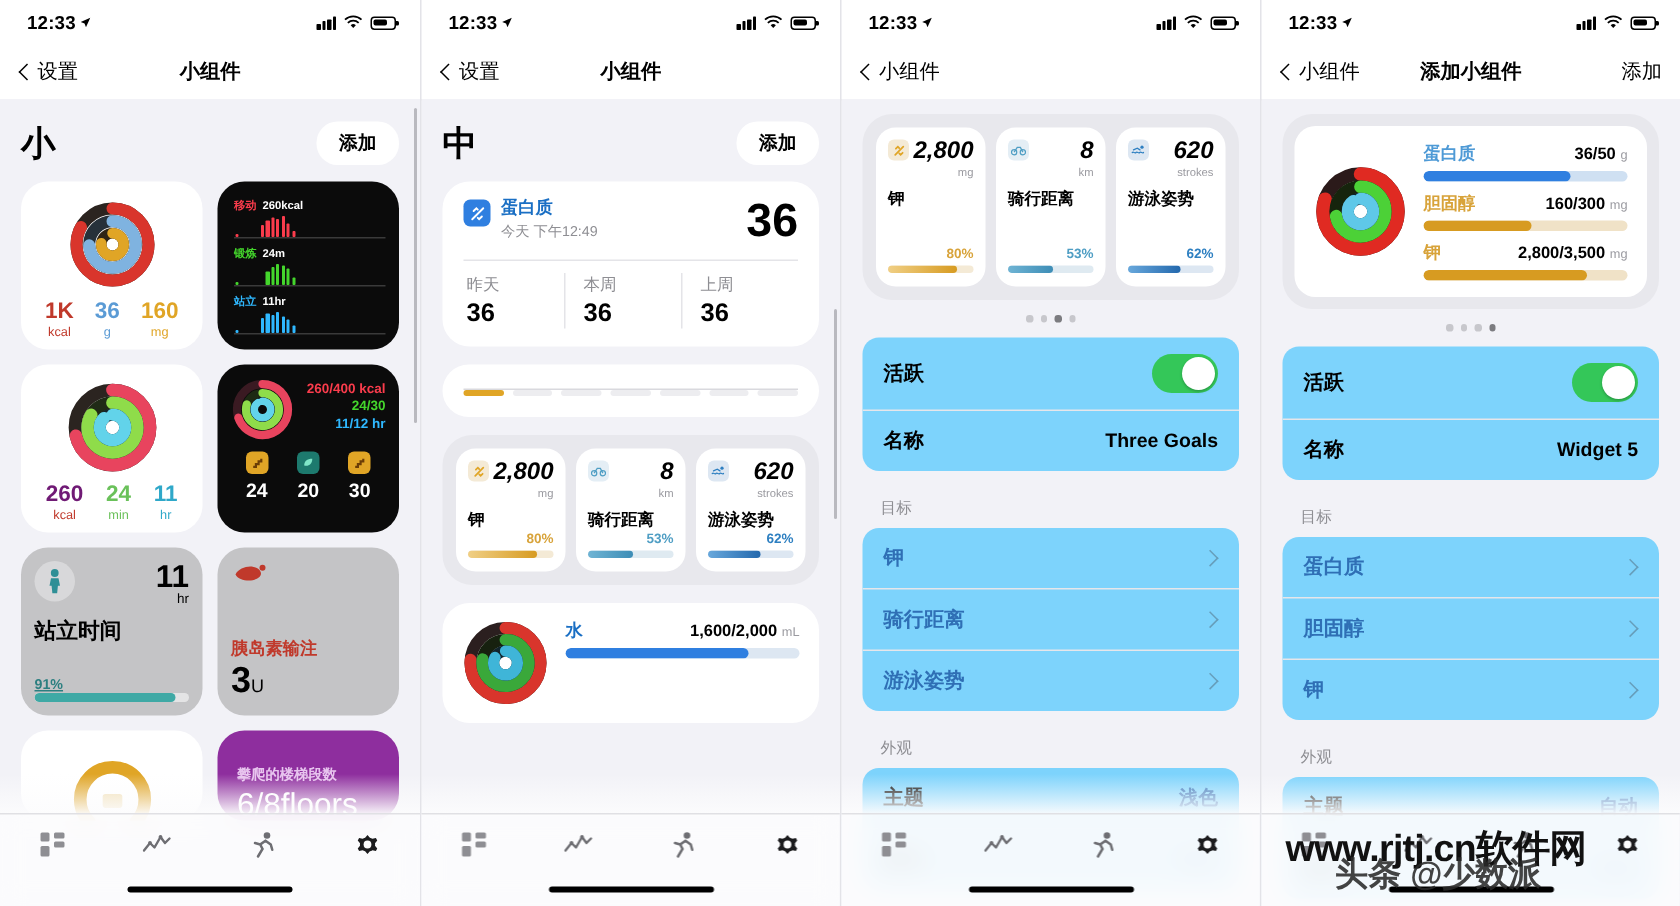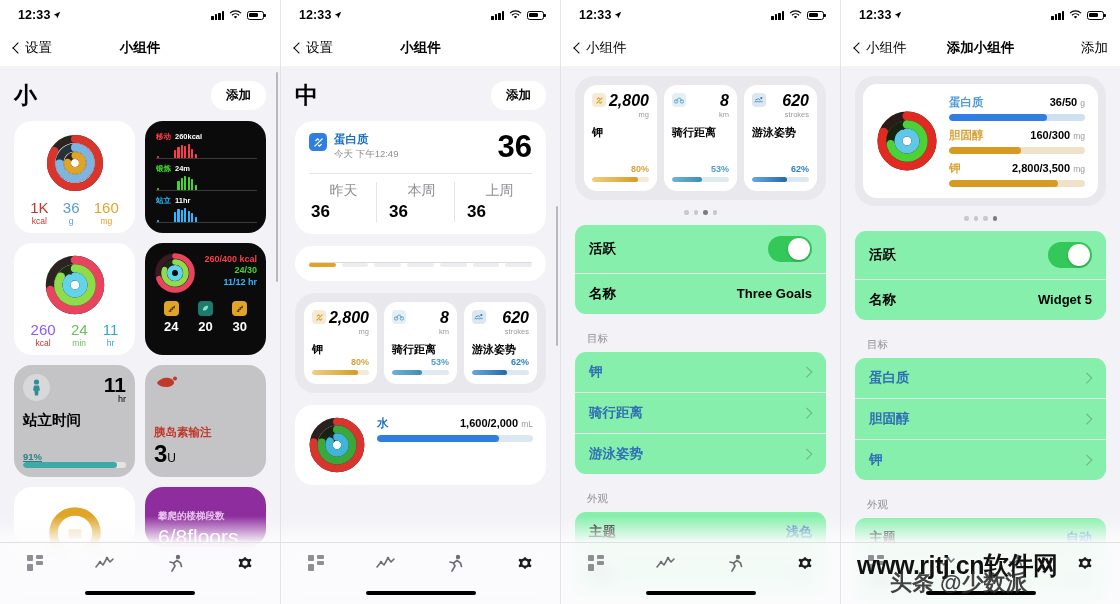--- a/index.html
+++ b/index.html
@@ -46,21 +46,21 @@
   .wgrid { display:grid; grid-template-columns:1fr 1fr; gap:10px; padding:0 14px; }
   .sm-card { height:112px; border-radius:18px; padding:9px; position:relative; overflow:hidden; }
   .sm-card.light { background:#fff; }
   .sm-card.dark { background:#0b0b0b; }
   .sm-card.grey { background:#c4c4c6; }
   .sm-card.purple { background:#8e2e9e; }
 
   .ring-wrap { display:flex; justify-content:center; align-items:center; height:66px; }
   .stat-row { display:flex; justify-content:space-around; align-items:flex-start; margin-top:4px; }
   .stat { text-align:center; line-height:1.05; }
-  .stat .v { font-size:15px; font-weight:400; }
+  .stat .v { font-size:15px; font-weight:700; }
   .stat .u { font-size:8.5px; font-weight:500; margin-top:1px; }
 
   
   .barblock { margin:2px 0 0 2px; }
   .bb-head { font-size:7.5px; font-weight:700; margin-bottom:1px; }
   .bb-head .lbl { margin-right:4px; }
   .bb-head .val { color:#fff; }
   .bars-row { display:flex; align-items:flex-end; gap:1.1px; height:15px; position:relative; padding-left:1px;}
   .bars-row .dot { width:1.6px; height:1.6px; border-radius:50%; align-self:flex-end; margin-bottom:0; flex:0 0 auto; }
   .bars-row b { display:block; width:2.4px; border-radius:.6px; flex:0 0 auto;}
@@ -93,21 +93,21 @@
   .med-card { background:#fff; border-radius:18px; margin:0 14px 12px; padding:12px 14px; }
   .mc-row { display:flex; align-items:flex-start; justify-content:space-between; }
   .mc-ico { width:18px; height:18px; border-radius:4.5px; display:flex; align-items:center; justify-content:center; flex:0 0 auto;}
   .mc-name { font-size:11.5px; font-weight:700; color:#1a6fc4; line-height:1.2; }
   .mc-sub { font-size:9.5px; color:#8e8e93; margin-top:1px; }
   .mc-big { font-size:31px; font-weight:700; color:#000; line-height:.9; }
   .mc-div { height:.6px; background:#e4e4e8; margin:12px 0 9px; }
   .mc-cols { display:flex; }
   .mc-col { flex:1; padding-left:2px; }
   .mc-col + .mc-col { border-left:.6px solid #e4e4e8; padding-left:12px; }
-  .mc-col .k { font-size:14px; color:#8e8e93;text-align:center; }
+  .mc-col .k { font-size:11px; color:#8e8e93; }
   .mc-col .v { font-size:17px; font-weight:700; color:#000; margin-top:2px; }
 
   .avg-card { background:#fff; border-radius:18px; margin:0 14px 12px; padding:12px 14px; display:flex; gap:12px;}
   .avg-left { width:76px; }
   .avg-k { font-size:10.5px; color:#8e8e93; margin-top:5px; }
   .avg-v { font-size:19px; font-weight:700; color:#000; line-height:1; margin-top:1px;}
   .avg-v small { font-size:10px; color:#8e8e93; font-weight:600; }
   .avg-right { flex:1; display:flex; flex-direction:column; justify-content:space-between; padding:4px 0 2px; }
   .avg-line { height:.8px; background:#d9d9de; }
   .avg-dots { display:flex; gap:6px; align-items:center; }
@@ -134,21 +134,21 @@
   .wc-val small { color:#9a9aa0; font-weight:500; font-size:8.5px; }
   .wc-track { height:7px; border-radius:3.5px; background:#dde7f2; overflow:hidden; margin:4px 0 9px; }
   .wc-track i { display:block; height:100%; border-radius:3.5px; }
 
   
   .preview-box { background:#e8e8ed; border-radius:20px; margin:10px 14px 0; padding:9px; }
   .dots { display:flex; gap:5px; justify-content:center; margin:10px 0 10px; }
   .dots i { width:4.5px; height:4.5px; border-radius:50%; background:#c7c7cc; }
   .dots i.on { background:#7c7c80; }
 
-  .grp { background:#86efac; border-radius:11px; margin:0 14px 6px; overflow:hidden; }
+  .grp { background:#7dd3fc; border-radius:11px; margin:0 14px 6px; overflow:hidden; }
   .row { display:flex; align-items:center; justify-content:space-between; padding:11px 14px; min-height:40px; }
   .row + .row { border-top:.6px solid #e6e6ea; }
   .row .lbl { font-size:13.5px; font-weight:700; color:#000; }
   .row .lbl.link { color:#2f6fb5; }
   .row .val { font-size:13px; color:#000; font-weight:600; }
   .row .val.blue { color:#2f6fb5; }
   .grp-head { font-size:10.5px; color:#8e8e93; padding:12px 0 6px 26px; }
   .toggle { width:44px; height:26px; border-radius:13px; background:#34c759; position:relative; flex:0 0 auto; }
   .toggle i { position:absolute; top:2px; right:2px; width:22px; height:22px; border-radius:50%; background:#fff; box-shadow:0 1px 2px rgba(0,0,0,.25); }
   .chev-r { width:7px; height:12px; position:relative; opacity:.35; }
@@ -317,21 +317,21 @@
               <circle cx="31" cy="31" r="25" fill="none" stroke="#2b2420" stroke-width="8.5"></circle>
               <circle cx="31" cy="31" r="25" fill="none" stroke="#e8445e" stroke-width="8.5" stroke-dasharray="112 157" transform="rotate(-90 31 31)" stroke-linecap="round"></circle>
               <circle cx="31" cy="31" r="16.5" fill="none" stroke="#1f2a16" stroke-width="8.5"></circle>
               <circle cx="31" cy="31" r="16.5" fill="none" stroke="#8fdc4a" stroke-width="8.5" stroke-dasharray="86 104" transform="rotate(-90 31 31)" stroke-linecap="round"></circle>
               <circle cx="31" cy="31" r="8.5" fill="none" stroke="#14242b" stroke-width="8"></circle>
               <circle cx="31" cy="31" r="8.5" fill="none" stroke="#62d3ea" stroke-width="8" stroke-dasharray="47 54" transform="rotate(-90 31 31)" stroke-linecap="round"></circle>
             </svg>
           </div>
           <div class="stat-row">
             <div class="stat">
-              <div class="v" style="color:#8b5cf6">260</div>
+              <div class="v" style="color:#701a75">260</div>
               <div class="u" style="color:#c0392b">kcal</div>
             </div>
             <div class="stat">
               <div class="v" style="color:#6ac15a">24</div>
               <div class="u" style="color:#6ac15a">min</div>
             </div>
             <div class="stat">
               <div class="v" style="color:#2fa8c9">11</div>
               <div class="u" style="color:#2fa8c9">hr</div>
             </div>

